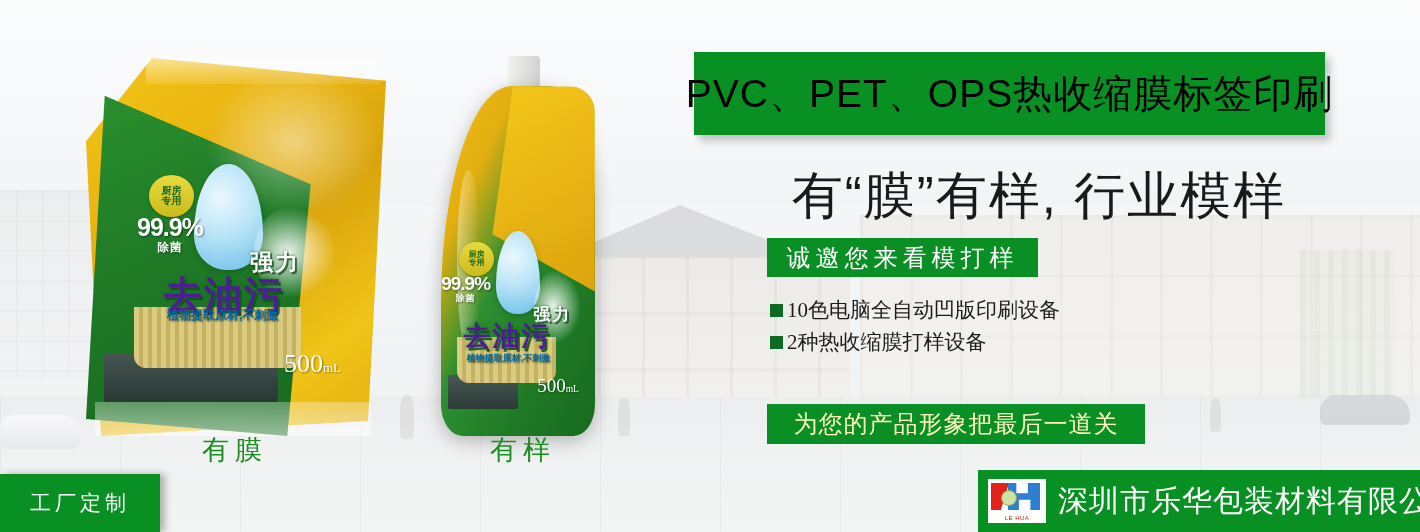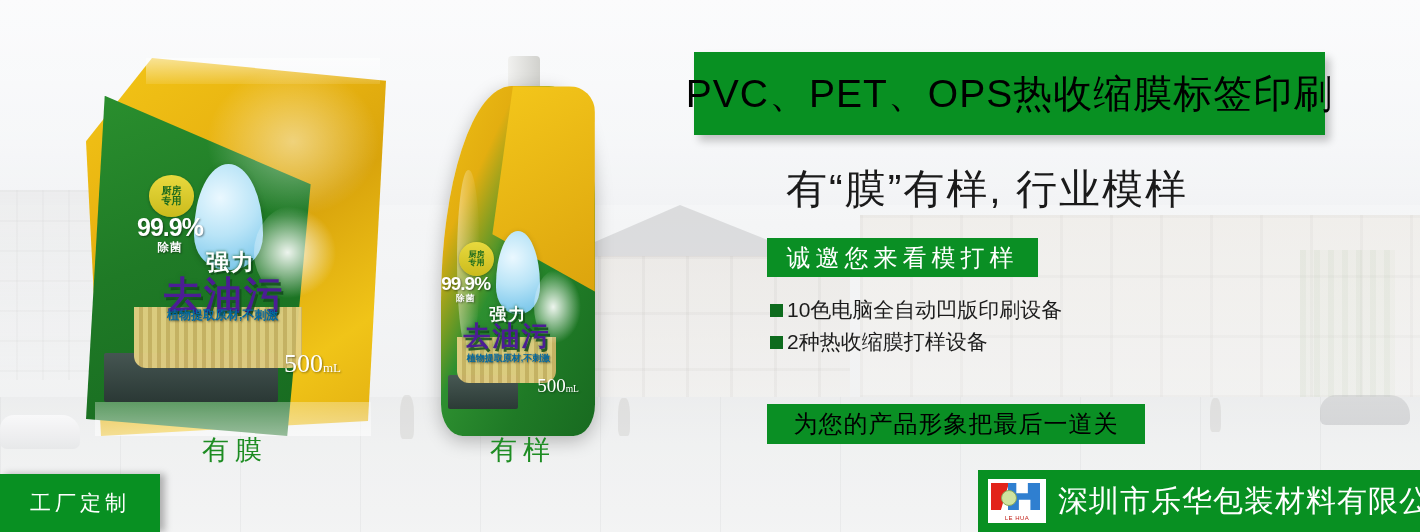--- a/index.html
+++ b/index.html
@@ -205,20 +205,21 @@
     text-shadow: 1px 1px 2px rgba(0,0,0,.45);
     letter-spacing: -1px;
   }
   .pct-sub { font-size: .46em; display:block; letter-spacing: 1px; margin-top:-2px;text-align:center;}
   .title-strong {
     position: absolute;
     font-weight: bold;
     color: #fff;
     text-shadow: 0 0 3px rgba(20,90,30,.9), 2px 2px 0 rgba(15,70,25,.7);
     letter-spacing: 2px;
+    margin-left: 44px;
   }
   .title-main {
     position: absolute;
     font-weight: bold;
     color: #4c1d95;
     text-shadow: 0 0 4px rgba(30,110,40,.95), 2px 3px 0 rgba(15,70,25,.85);
     letter-spacing: 2px;
   }
   .subline {
     position: absolute;
@@ -280,23 +281,23 @@
   .headline-bar span {
     color: #000000;
     font-size: 39px;
     letter-spacing: 1px;
     white-space: nowrap;
   }
   .subhead {
     position: absolute;
     left: 786px; top: 162px;
     width: 500px;
-    text-align: left;
+    text-align: right;
     color: #1a1a1a;
-    font-size: 41px;
+    font-size: 51px;
     letter-spacing: 2px;
     white-space: nowrap;
   }
   .invite-bar {
     position: absolute;
     left: 767px; top: 238px;
     width: 271px; height: 39px;
     background: #0a8f24;
     display: flex; align-items: center; justify-content: center;
   }
@@ -307,20 +308,21 @@
     white-space: nowrap;
   }
   .bullets {
     position: absolute;
     left: 770px; top: 296px;
   }
   .bullet-row {
     display: flex;
     align-items: center;
     margin-bottom: 4px;
+    font-family: Liberation Serif, serif;
   }
   .bullet-sq {
     width: 13px; height: 13px;
     background: #0d6b1d;
     margin-right: 4px;
     flex: 0 0 auto;
   }
   .bullet-text {
     color: #1c1c1c;
     font-size: 21px;
@@ -328,21 +330,21 @@
     white-space: nowrap;
   }
   .promise-bar {
     position: absolute;
     left: 767px; top: 404px;
     width: 378px; height: 40px;
     background: #0a8f24;
     display: flex; align-items: center; justify-content: center;
   }
   .promise-bar span {
-    color: #000000;
+    color: #fef9c3;
     font-size: 24px;
     letter-spacing: 1px;
     white-space: nowrap;
   }
 
   
   .factory-badge {
     position: absolute;
     left: 0; top: 474px;
     width: 160px; height: 58px;

